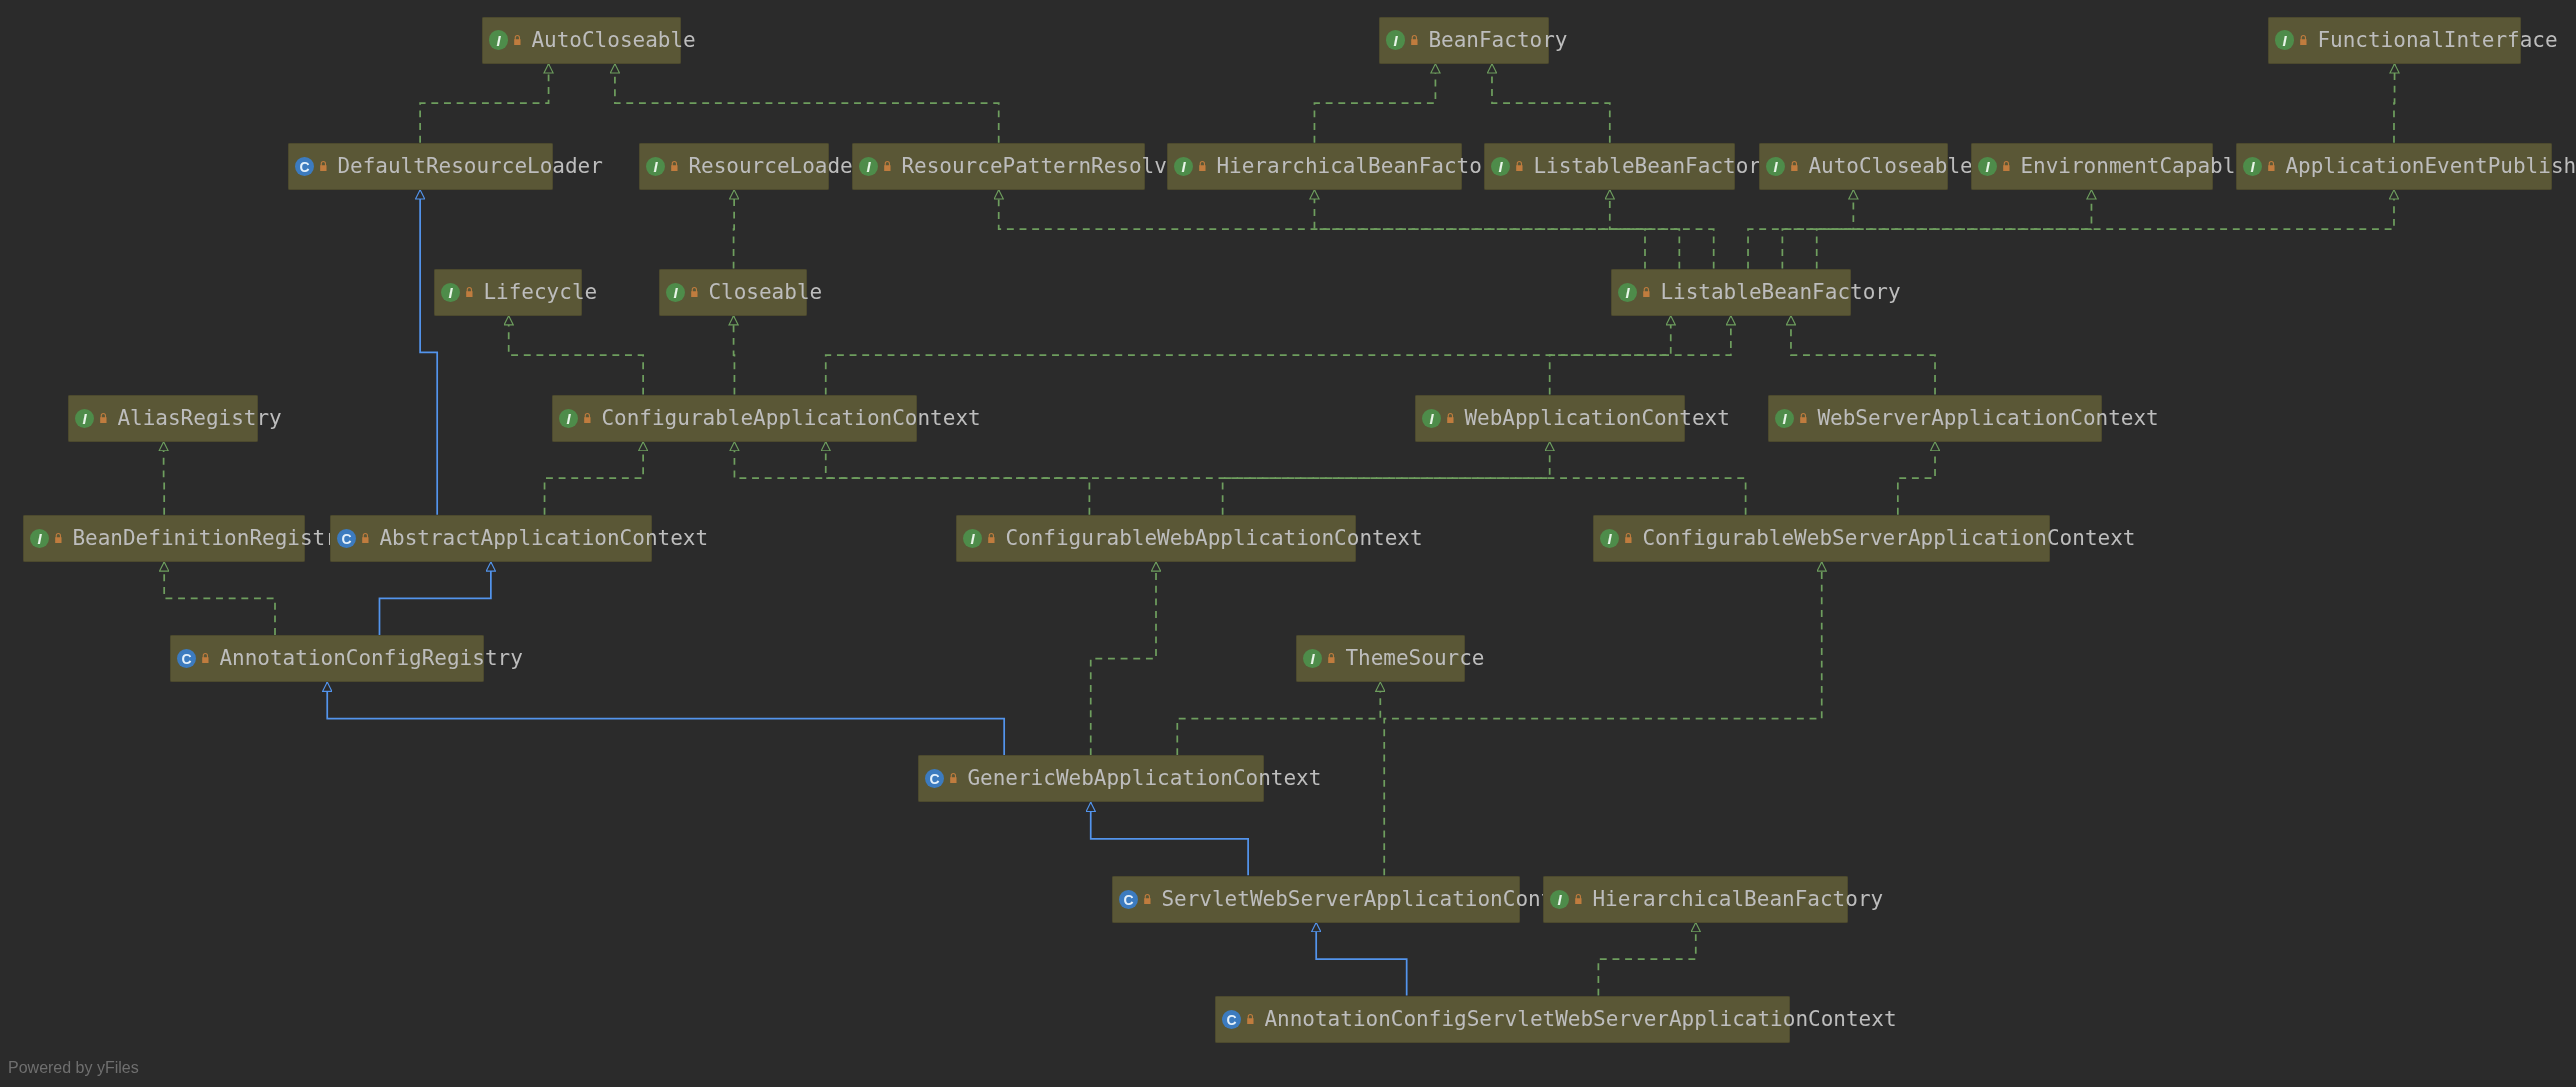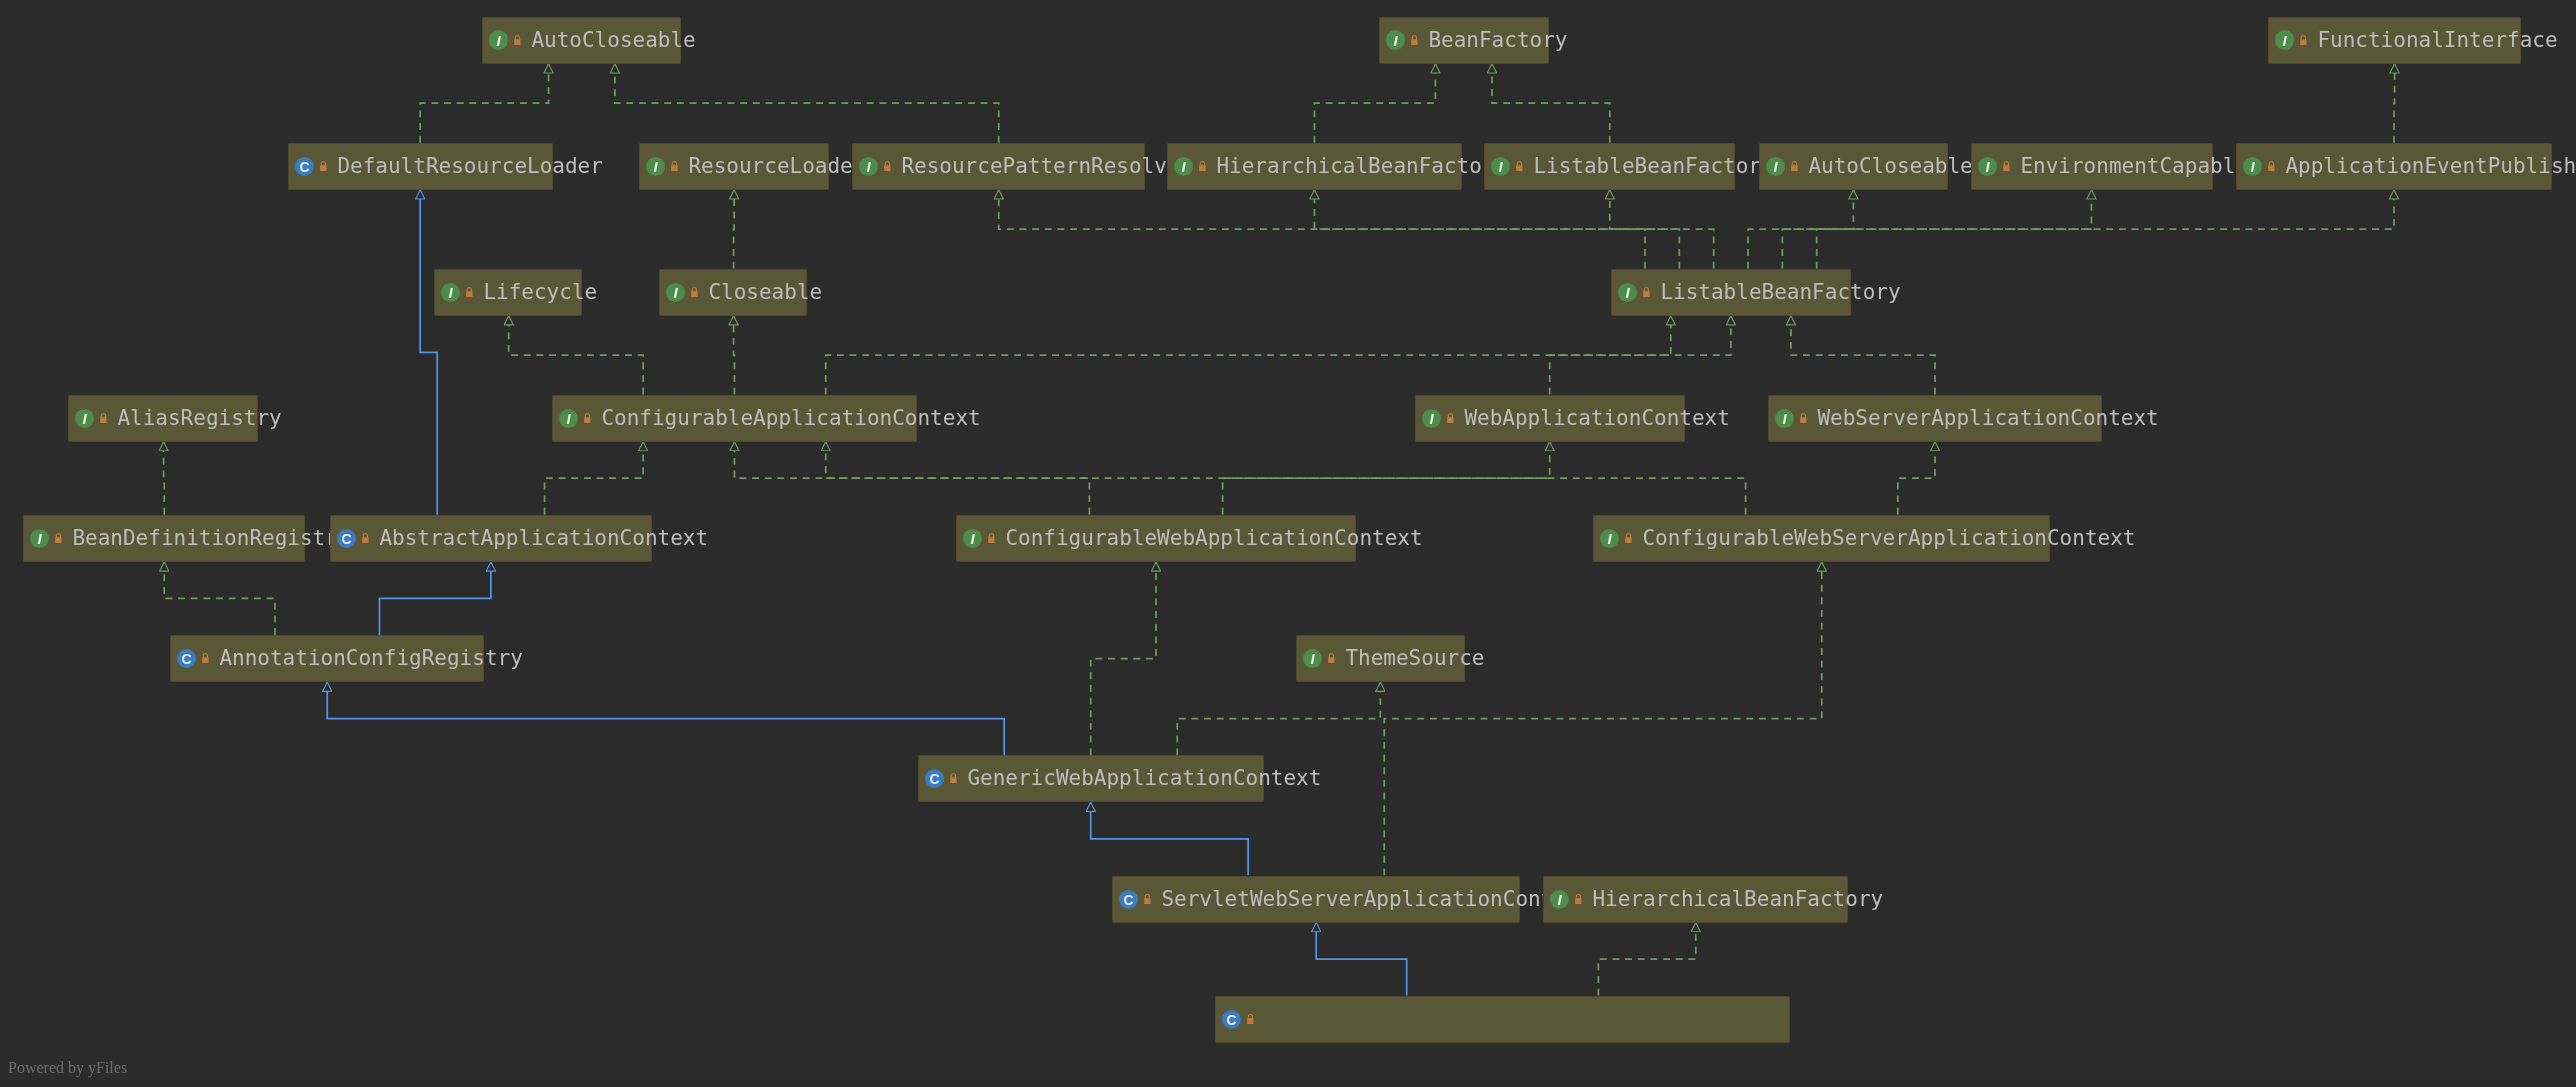--- a/index.html
+++ b/index.html
@@ -368,17 +368,18 @@
       </span>
       <span>HierarchicalBeanFactory</span>
     </div>
     <div class="node" style="left: 1215px; top: 996px; width: 575px;">
       <span class="icons">
         <span class="badge badge-c">C</span>
         <svg class="lock" viewBox="0 0 24 24">
           <path d="M7 10V7a5 5 0 0110 0v3h1v11H6V10h1zm2 0h6V7a3 3 0 00-6 0v3z" fill="#c07c3e"></path>
         </svg>
       </span>
+      <span>AnnotationConfigServletWebServerApplicationContext</span>
     </div>
   </div>
 
-<div class="footer" style="transform: scale(1); transform-origin: left bottom; font-family: Liberation Serif, serif;">Powered by yFiles</div>
+<div class="footer" style="transform: scale(1); transform-origin: left bottom;">Powered by yFiles</div>
 
 
 </body></html>

